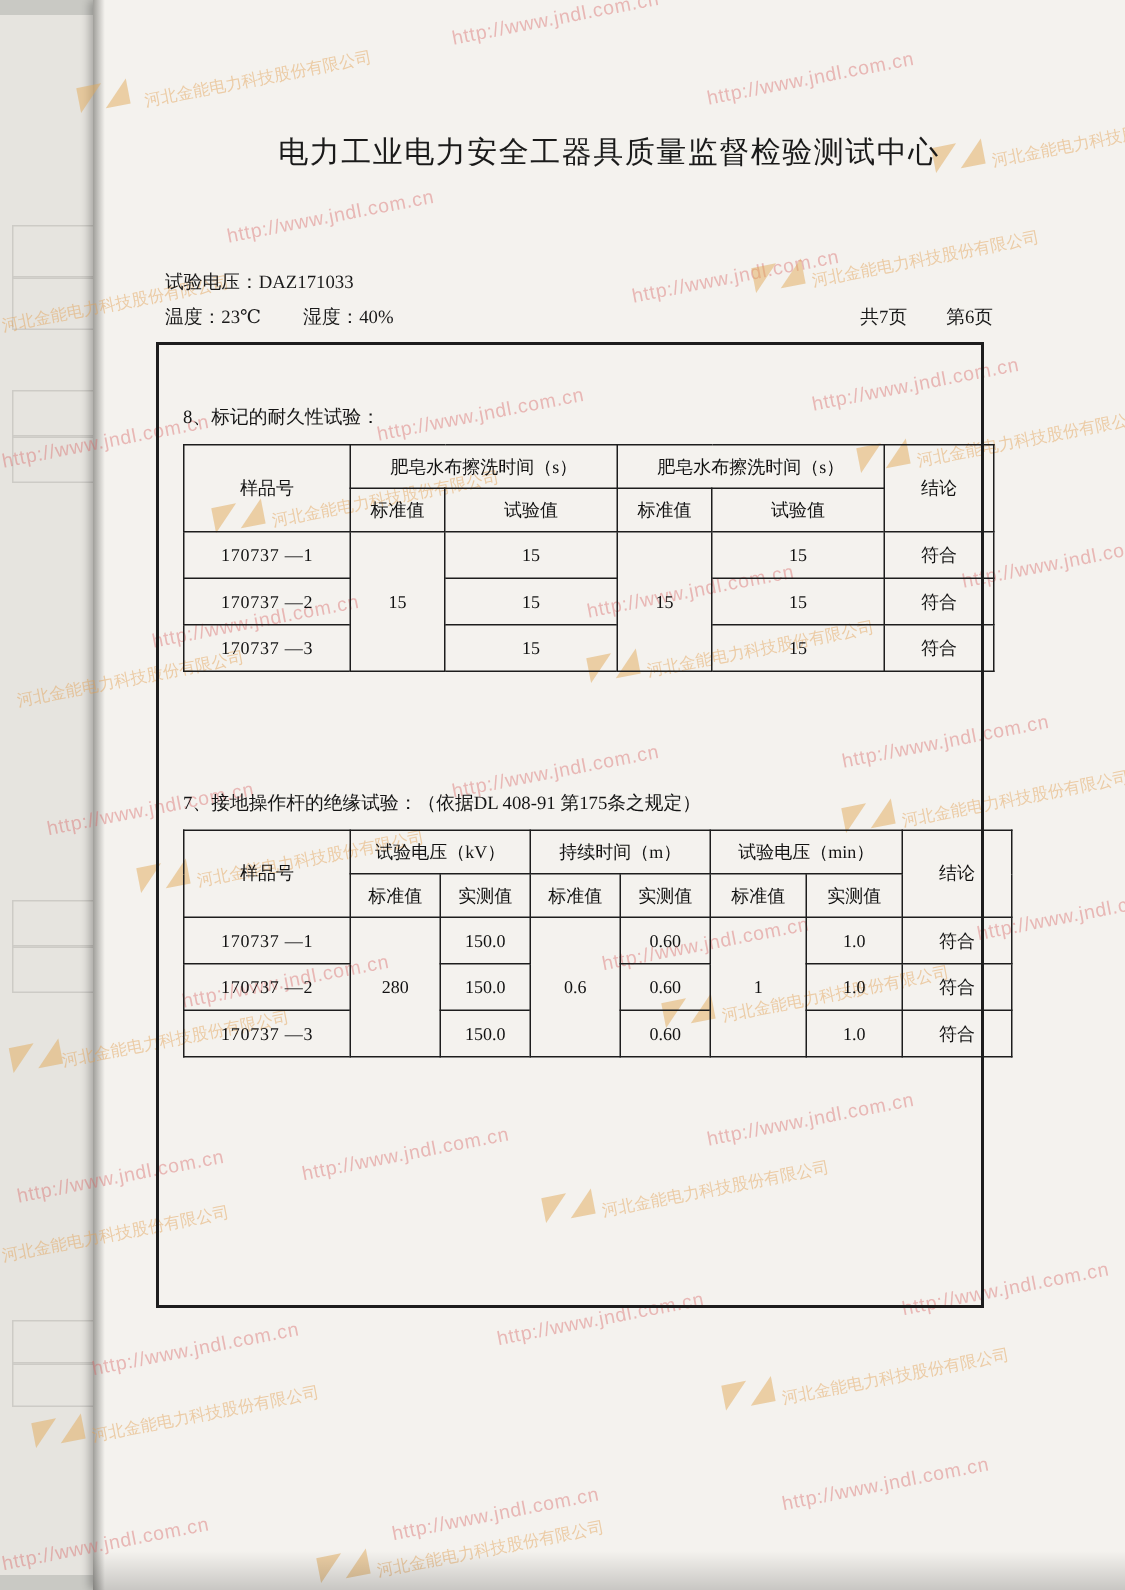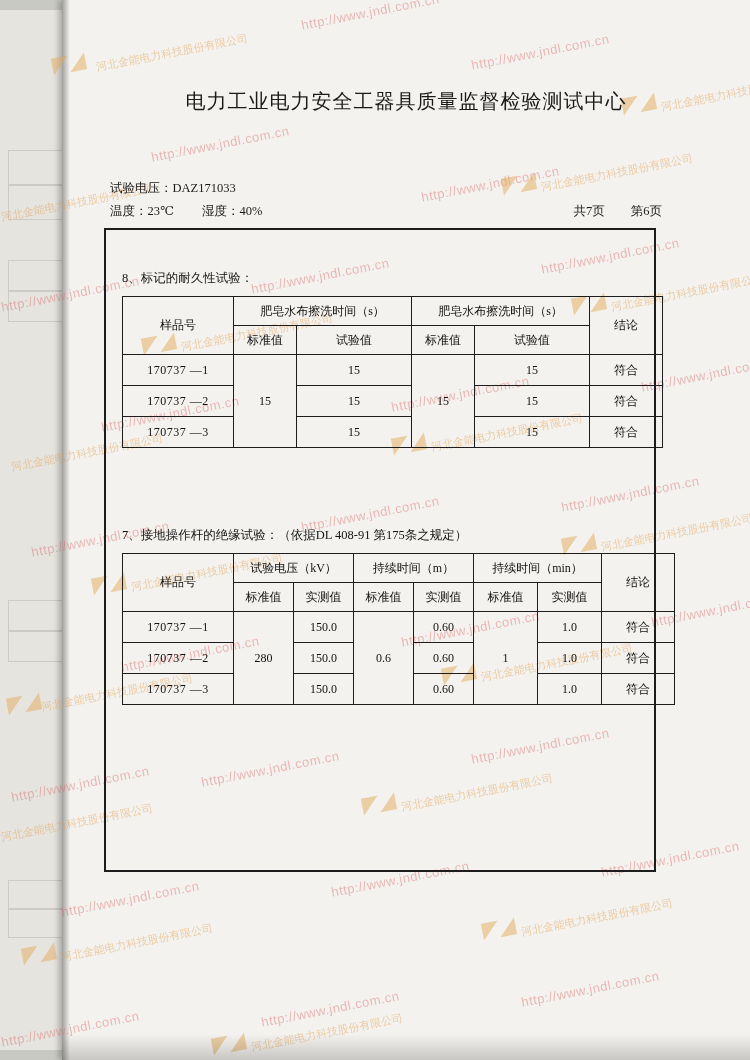--- a/index.html
+++ b/index.html
@@ -322,21 +322,21 @@
       </table>
 
     <div class="section-label" id="sec7-label">7、接地操作杆的绝缘试验：（依据DL 408-91 第175条之规定）</div>
 
     <table class="t" id="table7">
       <tbody>
           <tr class="h-row">
         <td rowspan="2" style="width:110px;">样品号</td>
         <td colspan="2" style="width:118px;">试验电压（kV）</td>
         <td colspan="2" style="width:118px;">持续时间（m）</td>
-        <td colspan="2" style="width:126px;">持续时间（min）</td>
+        <td colspan="2" style="width:126px;">试验电压（min）</td>
         <td rowspan="2" style="width:72px;">结论</td>
       </tr>
       <tr class="h-row">
         <td style="width:59px;">标准值</td>
         <td style="width:59px;">实测值</td>
         <td style="width:59px;">标准值</td>
         <td style="width:59px;">实测值</td>
         <td style="width:63px;">标准值</td>
         <td style="width:63px;">实测值</td>
       </tr>

